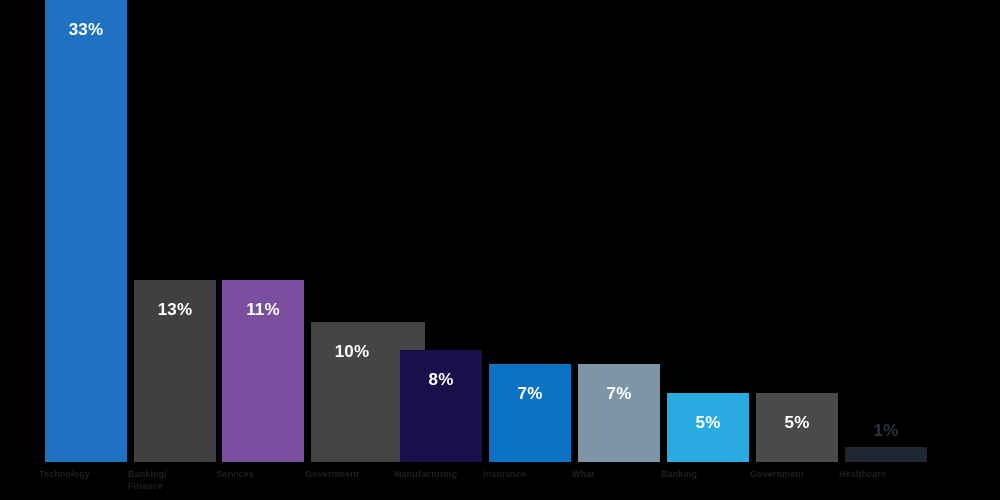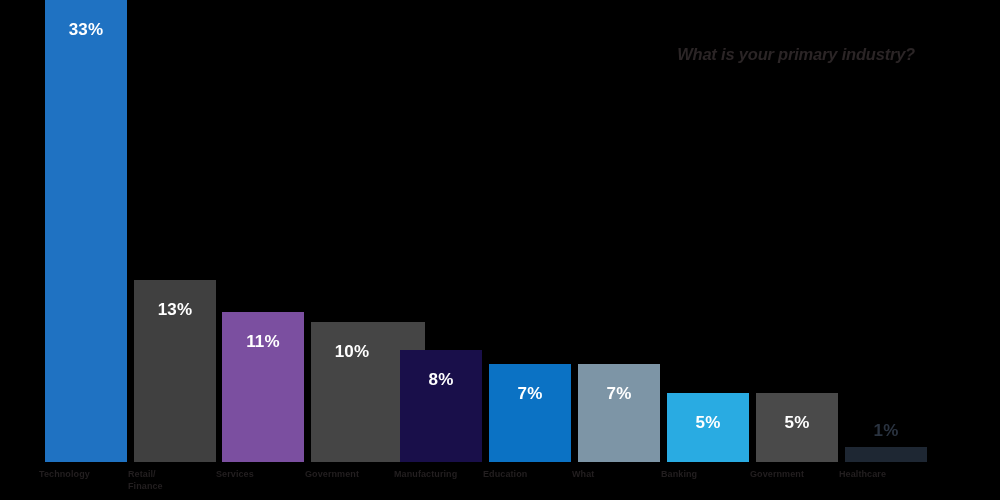--- a/index.html
+++ b/index.html
@@ -79,42 +79,41 @@
     bottom: 0;
     width: 1000px;
     height: 38px;
   }
 </style>
 </head>
 <body>
 
 <div id="canvas">
 
-  <div id="chart-title">What is your primary industry?</div>
 
   <div class="plot" id="plot-area">
       <div class="bar-group" style="left: 45px;">
         <div class="bar" style="height: 462px; background: rgb(31, 114, 194);">
           <div class="bar-value inside">33%</div>
         </div>
         <div class="bar-label">
           <div>Technology</div>
         </div>
       </div>
       <div class="bar-group" style="left: 134px;">
         <div class="bar" style="height: 182px; background: #404040;">
           <div class="bar-value inside">13%</div>
         </div>
         <div class="bar-label">
-          <div>Retail/</div>
+          <div>Banking/</div>
           <div>Finance</div>
         </div>
       </div>
       <div class="bar-group" style="left: 222px;">
-        <div class="bar" style="height: 150px; background: rgb(123, 79, 160);">
+        <div class="bar" style="height: 182px; background: rgb(123, 79, 160);">
           <div class="bar-value inside">11%</div>
         </div>
         <div class="bar-label">
           <div>Services</div>
         </div>
       </div>
       <div class="bar-group" style="left: 311px;">
         <div class="bar" style="height: 140px; background: rgb(69, 69, 69); padding-left: 32px;">
           <div class="bar-value inside">10%</div>
         </div>
@@ -128,21 +127,21 @@
         </div>
         <div class="bar-label">
           <div>Manufacturing</div>
         </div>
       </div>
       <div class="bar-group" style="left: 489px;">
         <div class="bar" style="height: 98px; background: rgb(11, 114, 196);">
           <div class="bar-value inside">7%</div>
         </div>
         <div class="bar-label">
-          <div>Education</div>
+          <div>Insurance</div>
         </div>
       </div>
       <div class="bar-group" style="left: 578px;">
         <div class="bar" style="height: 98px; background: rgb(125, 149, 166);">
           <div class="bar-value inside">7%</div>
         </div>
         <div class="bar-label">
           <div>What</div>
         </div>
       </div>

